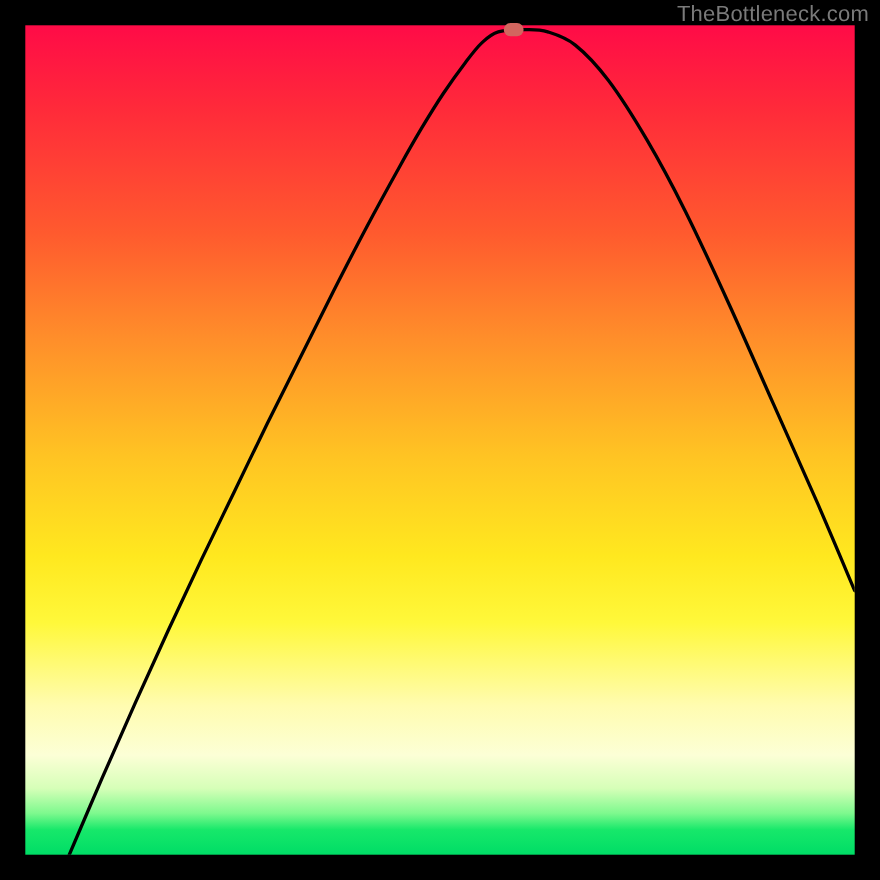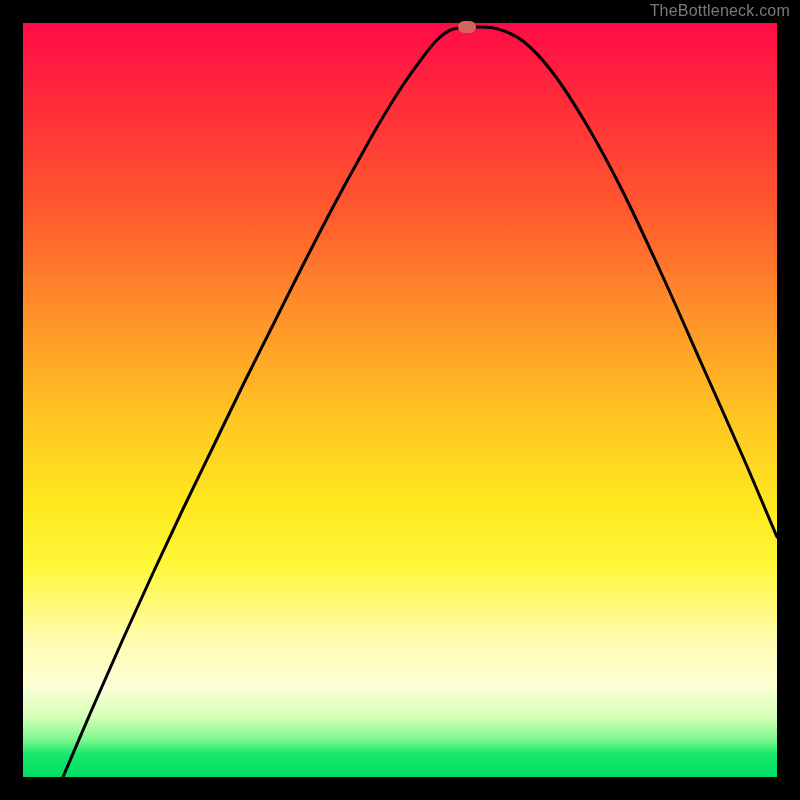--- a/index.html
+++ b/index.html
@@ -55,21 +55,21 @@
     height: 12px;
     border-radius: 6px;
     background: #d2665f;
     transform: translate(-50%, -50%);
   }
   .watermark {
     position: absolute;
     top: 2px;
     right: 10px;
     color: #7a7a7a;
-    font-size: 16px;
+    font-size: 20px;
     letter-spacing: 0.2px;
     user-select: none;
   }
 </style>
 </head>
 <body>
 
 <div class="frame">
   <div class="plot">
     <svg class="curve" viewBox="0 0 754 754" preserveAspectRatio="none">

